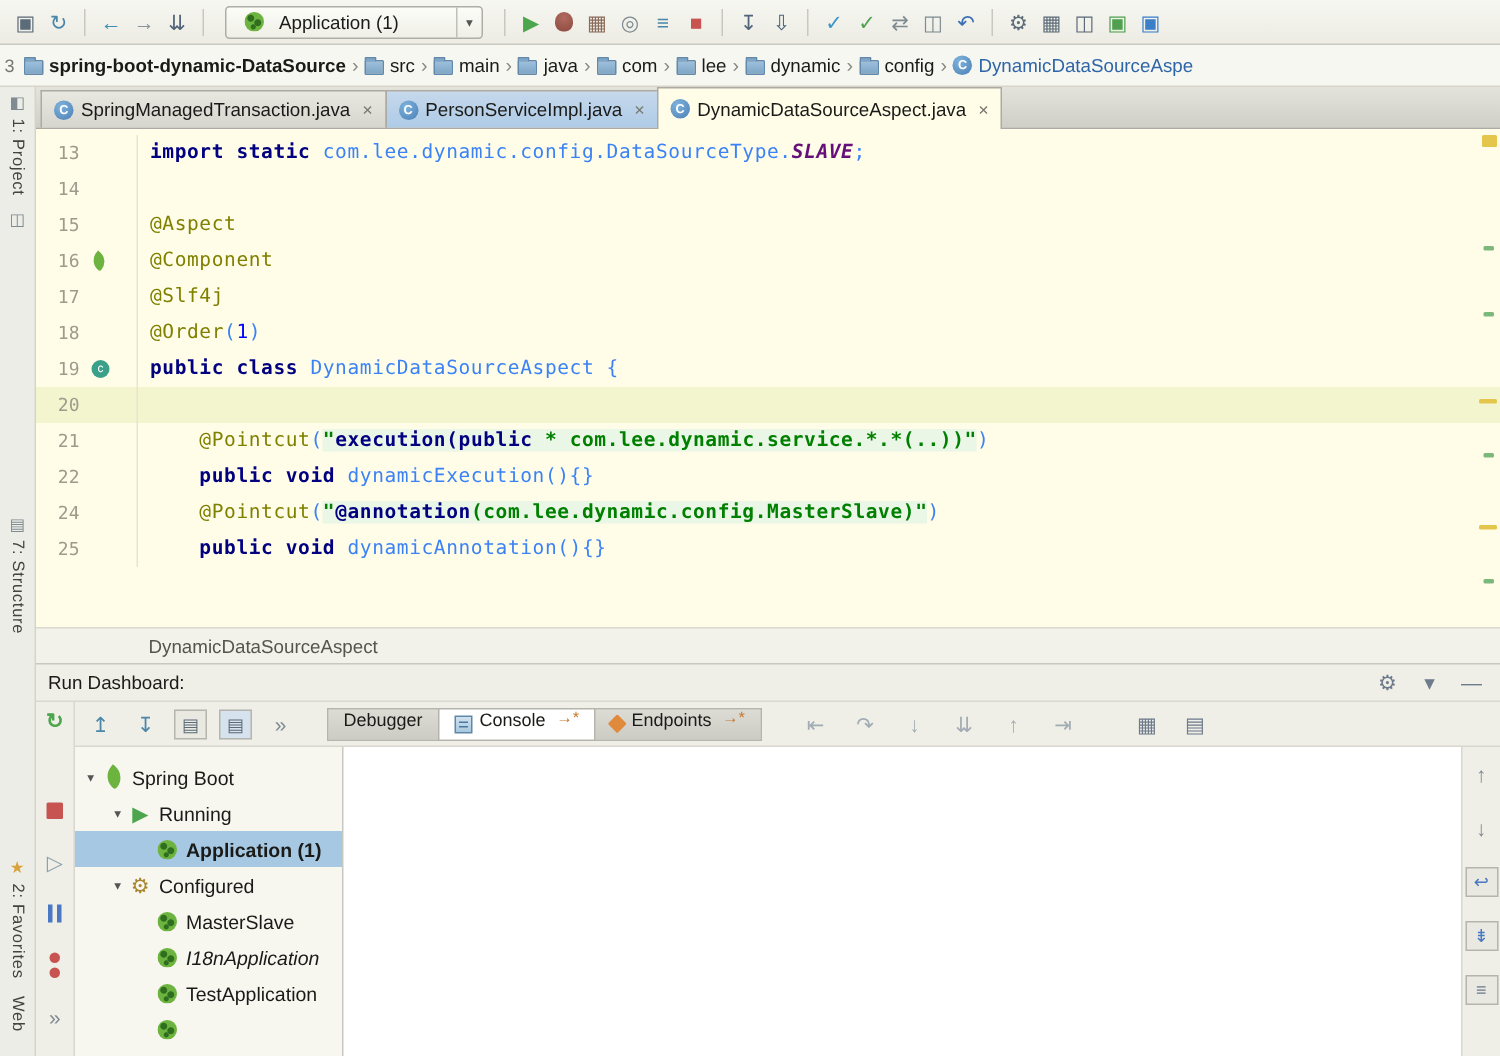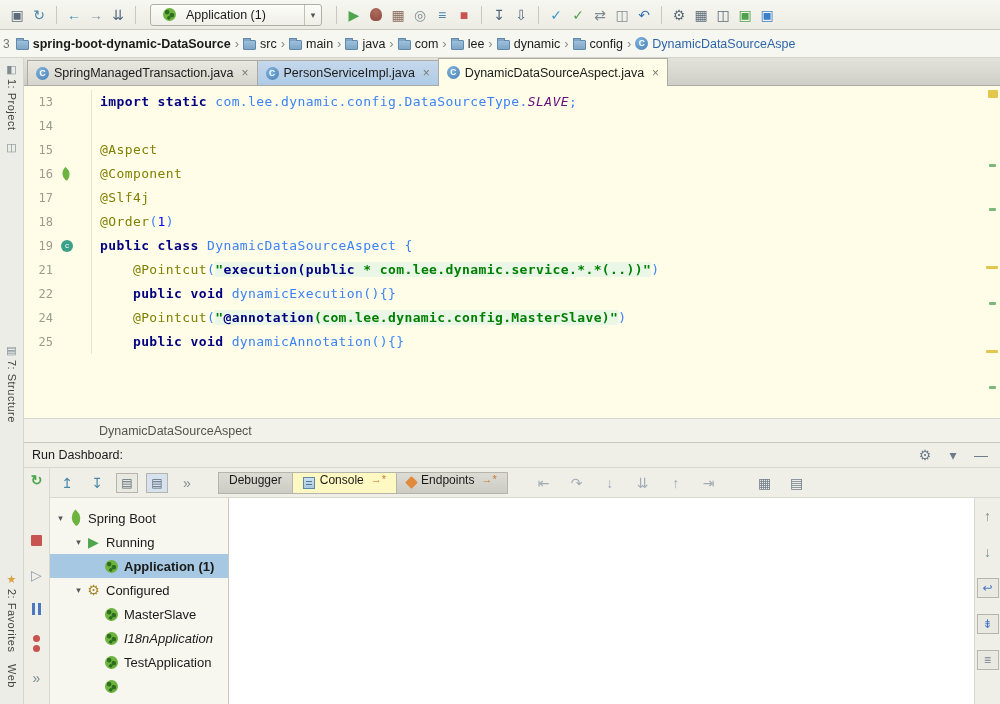--- a/index.html
+++ b/index.html
@@ -61,21 +61,21 @@
 .lnum{flex:0 0 34px;text-align:right;color:#9C9C8E;font-family:"DejaVu Sans Mono",monospace;
   font-size:12px;padding-right:5px}
 .gicon{flex:1;display:flex;align-items:center;padding-left:3px}
 .gw{display:inline-flex}
 .gw .tbi{min-width:0;height:auto}
 .codetext{font-family:"DejaVu Sans Mono",monospace;font-size:13px;padding-left:8px;letter-spacing:.4px}
 .seg.kw{color:#000080;font-weight:bold}
 .seg.pl{color:#3b82f6}
 .seg.ann{color:#808000}
 .seg.nm{color:#0000FF}
-.seg.sf{color:#660E7A;font-weight:normal;font-style:italic}
+.seg.sf{color:#660E7A;font-weight:bold;font-style:italic}
 .seg.stri{color:#008000;font-weight:bold;background:#EAF6E6}
 .seg.kwi{color:#000080;font-weight:bold;background:#EAF6E6}
 .markers{position:absolute;top:0;right:0;width:15px;height:100%;pointer-events:none}
 .marker{position:absolute;right:4px;width:7px;height:3px;border-radius:1px}
 .marker.wide{width:12px;right:2px}
 .marker.square{width:10px;height:8px;right:2px}
 
 
 .ebc{height:24px;background:#F2F2EB;border-top:1px solid #D8D8CE;display:flex;align-items:center;
   padding-left:75px;color:#55554E;font-size:12.5px;flex:0 0 auto}
@@ -89,21 +89,21 @@
 .rd-left{flex:0 0 26px;background:#EFEFE8;border-right:1px solid #D8D8CE;display:flex;
   flex-direction:column;align-items:center;padding-top:4px}
 .rd-left>.tbi{margin-bottom:18px}
 .rd-left>.tbi:first-child{margin-bottom:44px;font-weight:bold}
 .rd-main{flex:1;display:flex;flex-direction:column;min-width:0}
 .rd-toolbar{height:30px;display:flex;align-items:center;background:#EFEFE8;border-bottom:1px solid #D8D8CE;
   padding:0 6px;gap:8px;flex:0 0 auto}
 .rd-tabs{display:flex;margin-left:12px}
 .rd-tab{display:inline-flex;gap:5px;height:22px;padding:0 10px;font-size:12px;
   border:1px solid #B5B5AD;margin-right:-1px;cursor:default;background:linear-gradient(#DCDCD5,#CCCCC5)}
-.rd-tab.active{background:#fef9c3}
+.rd-tab.active{background:#ffffff}
 .rdti{display:inline-flex}
 .rdti .tbi{min-width:0;height:auto}
 .badge{color:#C87830;font-size:11px;margin-left:2px}
 .rd-steps{display:flex;gap:11px;margin-left:18px}
 .rd-layout{display:flex;gap:10px;margin-left:26px}
 .tbi.disabled{color:#A2ACB4}
 .rd-body{flex:1;display:flex;min-height:0}
 .rd-tree{flex:0 0 178px;background:#F7F7F0;overflow:hidden;padding-top:8px}
 .trow{display:flex;align-items:center;height:24px;font-size:13px;white-space:nowrap;cursor:default}
 .trow.selected{background:#A6C8E2;font-weight:bold}
@@ -335,20 +335,21 @@
         </div>
       <div class="editor">
         <div class="elines">
             <div class="eline"><span class="gut"><span class="lnum">13</span><span class="gicon"></span></span><span class="codetext"><span class="seg kw">import static </span><span class="seg pl">com.lee.dynamic.config.DataSourceType.</span><span class="seg sf">SLAVE</span><span class="seg pl">;</span></span></div>
             <div class="eline"><span class="gut"><span class="lnum">14</span><span class="gicon"></span></span><span class="codetext"></span></div>
             <div class="eline"><span class="gut"><span class="lnum">15</span><span class="gicon"></span></span><span class="codetext"><span class="seg ann">@Aspect</span></span></div>
             <div class="eline"><span class="gut"><span class="lnum">16</span><span class="gicon"><span class="gw"><span class="tbi"><span class="i-leaf sm"></span></span></span></span></span><span class="codetext"><span class="seg ann">@Component</span></span></div>
             <div class="eline"><span class="gut"><span class="lnum">17</span><span class="gicon"></span></span><span class="codetext"><span class="seg ann">@Slf4j</span></span></div>
             <div class="eline"><span class="gut"><span class="lnum">18</span><span class="gicon"></span></span><span class="codetext"><span class="seg ann">@Order</span><span class="seg pl">(</span><span class="seg nm">1</span><span class="seg pl">)</span></span></div>
             <div class="eline"><span class="gut"><span class="lnum">19</span><span class="gicon"><span class="gw"><span class="tbi"><span class="i-comp"></span></span></span></span></span><span class="codetext"><span class="seg kw">public class </span><span class="seg pl">DynamicDataSourceAspect {</span></span></div>
+            <div class="eline caret"><span class="gut"><span class="lnum">20</span><span class="gicon"></span></span><span class="codetext"></span></div>
             <div class="eline"><span class="gut"><span class="lnum">21</span><span class="gicon"></span></span><span class="codetext"><span class="seg ann">    @Pointcut</span><span class="seg pl">(</span><span class="seg stri">"</span><span class="seg kwi">execution(</span><span class="seg kwi">public </span><span class="seg stri">* com.lee.dynamic.service.*.*(..))</span><span class="seg stri">"</span><span class="seg pl">)</span></span></div>
             <div class="eline"><span class="gut"><span class="lnum">22</span><span class="gicon"></span></span><span class="codetext"><span class="seg kw">    public void </span><span class="seg pl">dynamicExecution(){}</span></span></div>
             <div class="eline"><span class="gut"><span class="lnum">24</span><span class="gicon"></span></span><span class="codetext"><span class="seg ann">    @Pointcut</span><span class="seg pl">(</span><span class="seg stri">"</span><span class="seg kwi">@annotation</span><span class="seg stri">(com.lee.dynamic.config.MasterSlave)</span><span class="seg stri">"</span><span class="seg pl">)</span></span></div>
             <div class="eline"><span class="gut"><span class="lnum">25</span><span class="gicon"></span></span><span class="codetext"><span class="seg kw">    public void </span><span class="seg pl">dynamicAnnotation(){}</span></span></div>
           </div>
         <div class="markers">
             <div class="marker square" style="top: 4px; background: rgb(227, 198, 75);"></div>
             <div class="marker" style="top: 78px; background: rgb(124, 184, 124);"></div>
             <div class="marker" style="top: 122px; background: rgb(124, 184, 124);"></div>
             <div class="marker wide" style="top: 180px; background: rgb(227, 198, 75);"></div>

